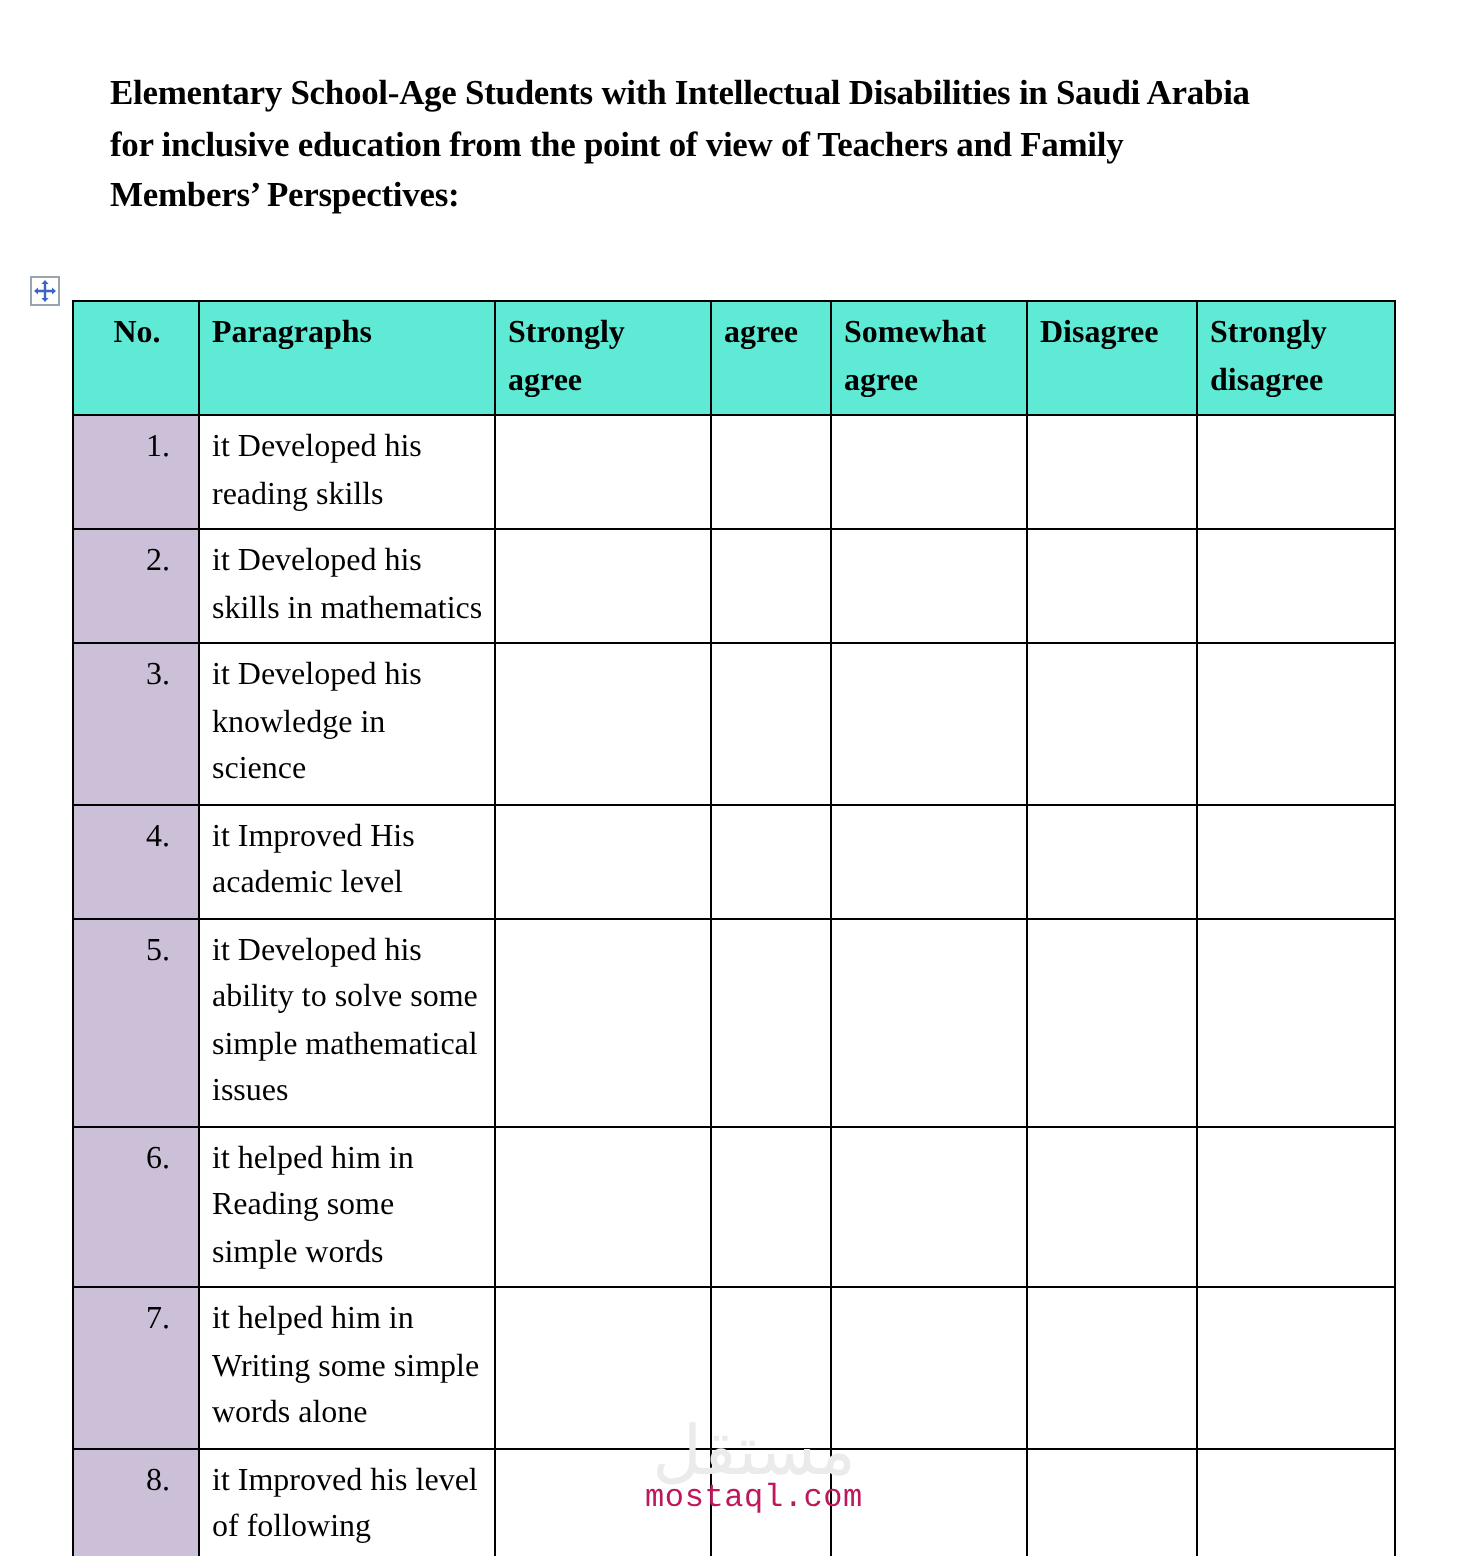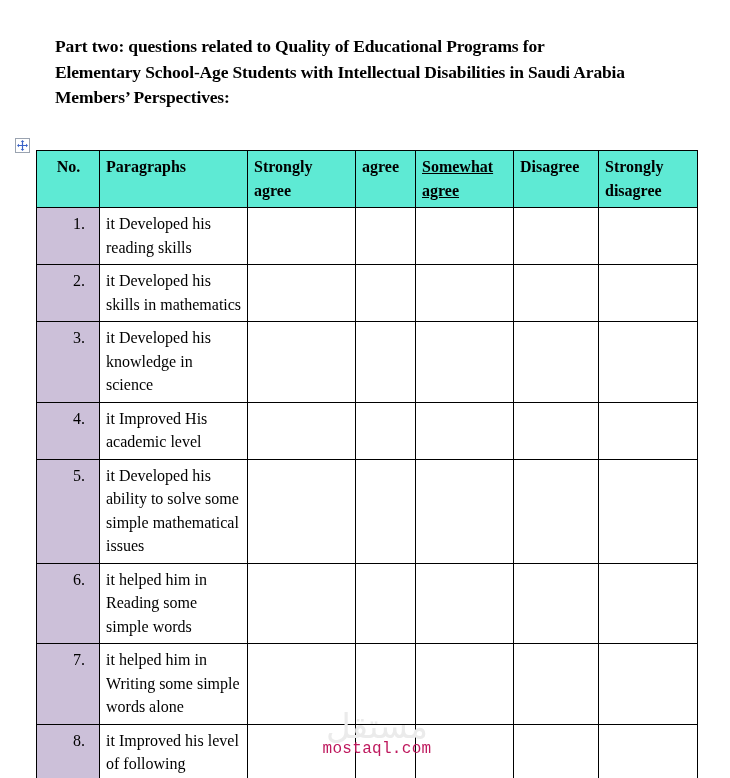--- a/index.html
+++ b/index.html
@@ -72,21 +72,21 @@
     text-align: left;
   }
   th.col-no {
     text-align: center;
   }
   
   .col-no      { width: 63px; }
   .col-para    { width: 148px; }
   .col-sa      { width: 108px; }
   .col-ag      { width: 60px; }
-  .col-sw      { width: 98px; text-decoration: underline; }
+  .col-sw      { width: 98px; }
   .col-dis     { width: 85px; }
   .col-sd      { width: 99px; margin-left: 40px; }
 
   td.cell-no {
     background: #ccc0d9;
     text-align: right;
     padding-right: 14px;
     font-size: 16px;
   }
   td.cell-para {
@@ -120,22 +120,22 @@
     font-size: 16px;
     color: #be185d;
     line-height: 18px;
     letter-spacing: 0.3px;
   }
 </style>
 </head>
 <body>
 
 <div class="doc-heading">
-  <span class="hline">Part two: questions related to Quality of Educational Programs for</span>
   <span class="hline">Elementary School-Age Students with Intellectual Disabilities in Saudi Arabia</span>
+  <span class="hline">for inclusive education from the point of view of Teachers and Family</span>
   <span class="hline">Members’ Perspectives:</span>
 </div>
 
 <div class="table-handle">
   <span>
     <svg width="11" height="11" viewBox="0 0 11 11">
       <path d="M5.5 0 L7.3 2 L6.1 2 L6.1 4.9 L9 4.9 L9 3.7 L11 5.5 L9 7.3 L9 6.1 L6.1 6.1 L6.1 9 L7.3 9 L5.5 11 L3.7 9 L4.9 9 L4.9 6.1 L2 6.1 L2 7.3 L0 5.5 L2 3.7 L2 4.9 L4.9 4.9 L4.9 2 L3.7 2 Z" fill="#3a63c8"></path>
     </svg>
   </span>
 </div>

